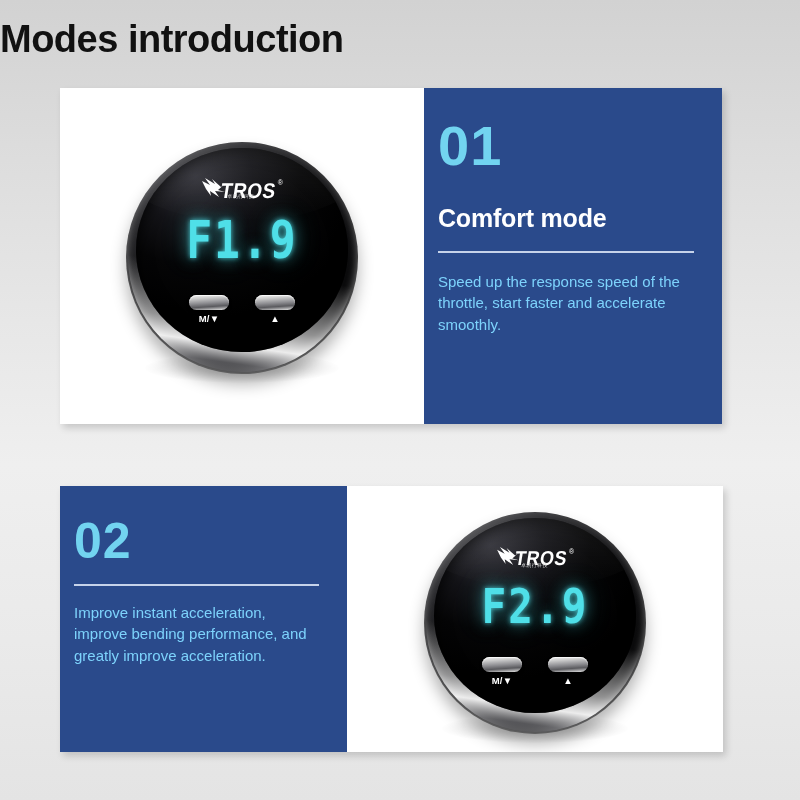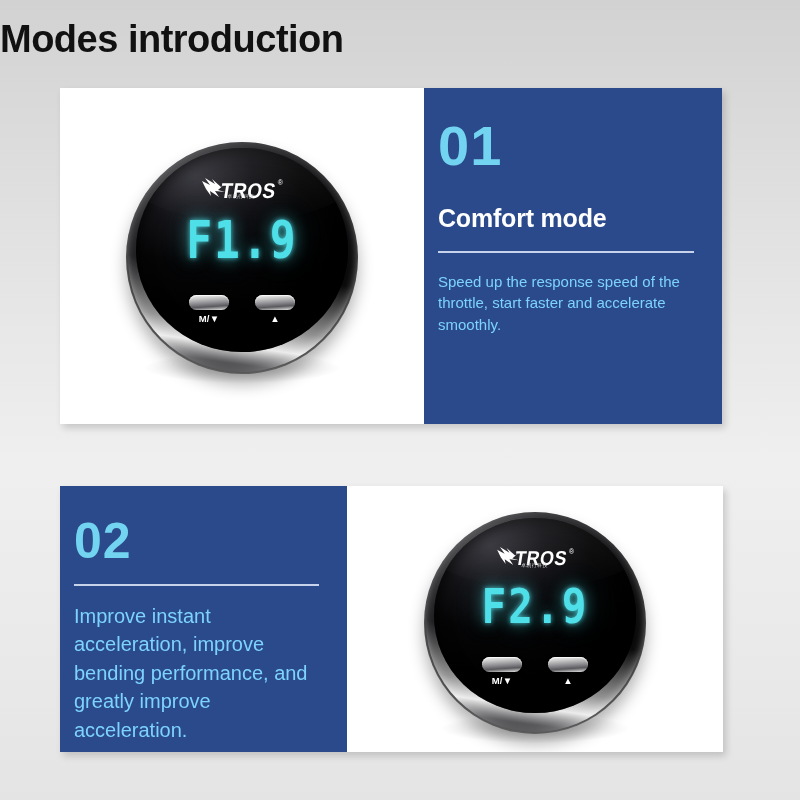--- a/index.html
+++ b/index.html
@@ -89,21 +89,21 @@
     width: 100%;
   }
 
   .mode-desc {
     color: #7dd3fc;
     font-size: 15px;
     line-height: 1.42;
     margin-top: 18px;
     font-weight: 400;
   }
-  .card-2 .mode-desc { font-size: 20px; margin-top: 16px; }
+  .card-2 .mode-desc { font-size: 15px; margin-top: 16px; }
 
   
   .device-wrap {
     position: absolute;
     left: 50%;
     top: 50%;
     transform: translate(-50%, -50%);
   }
   .card-1 .device-wrap { width: 232px; height: 232px; margin-top: 2px; }
   .card-2 .device-wrap { width: 222px; height: 222px; margin-top: 4px; }

